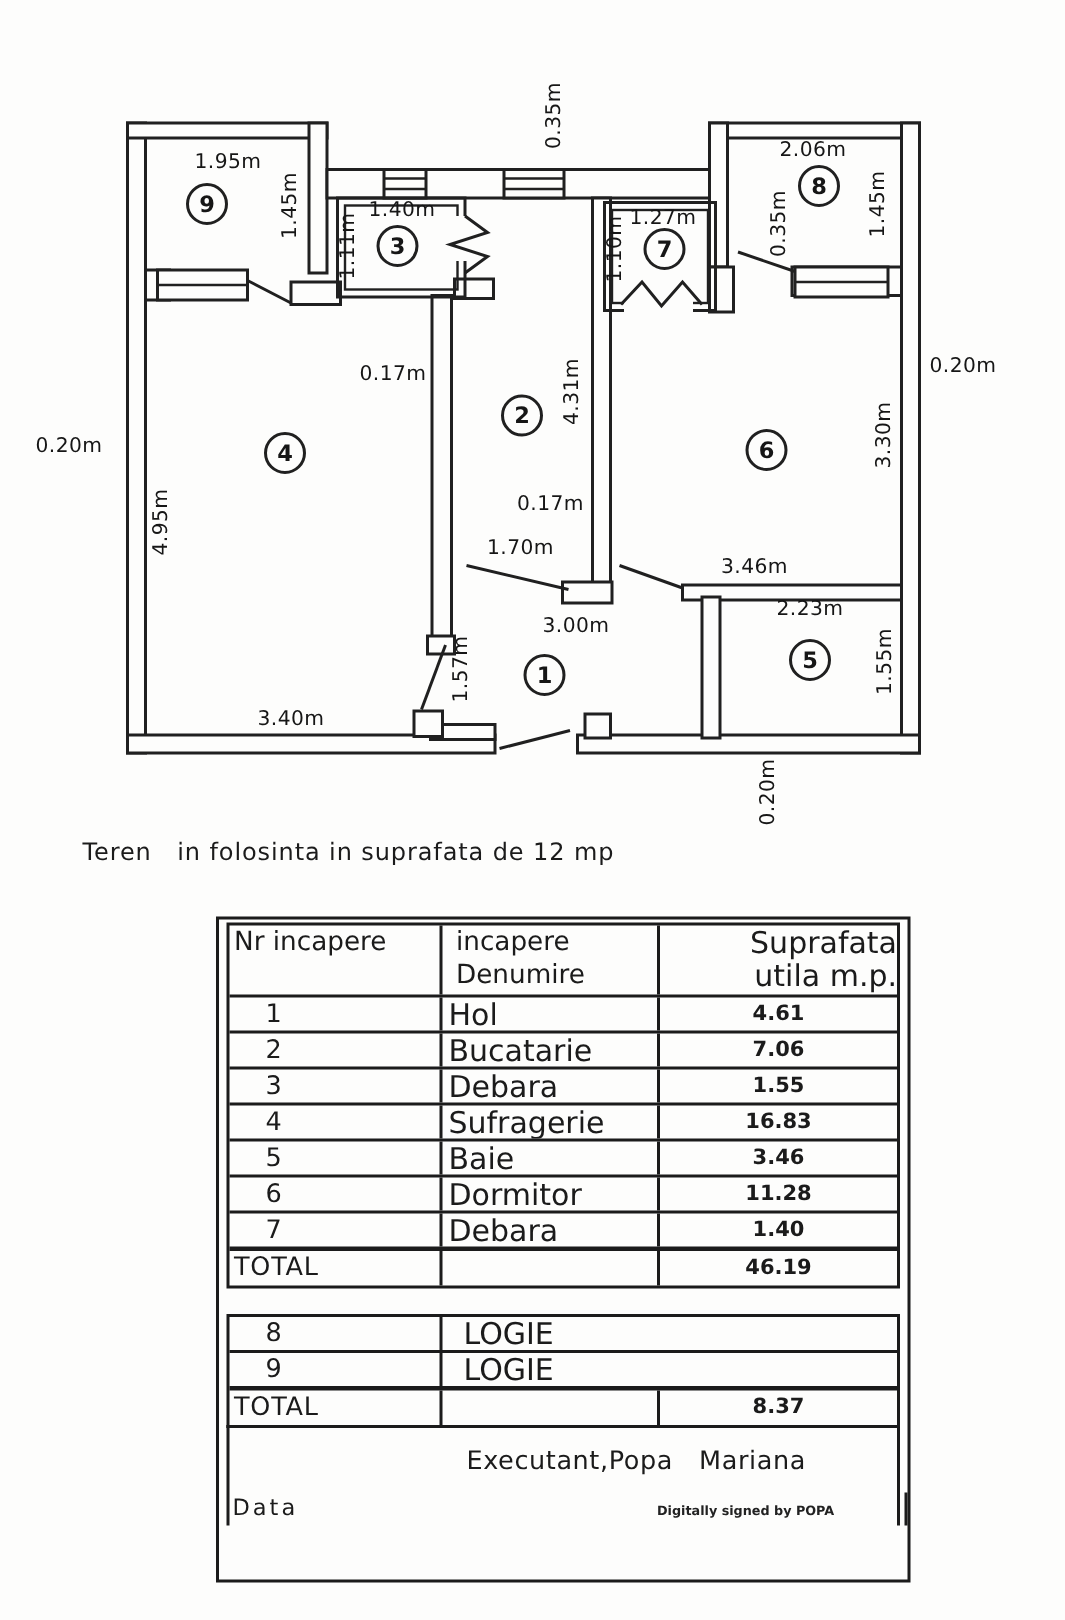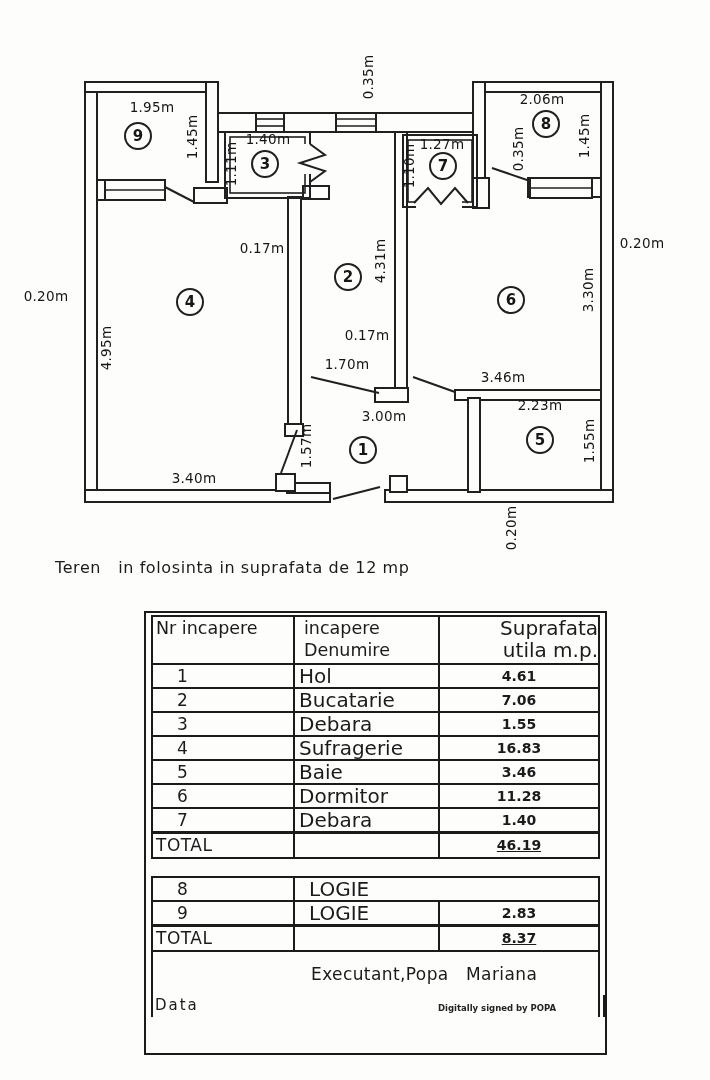--- a/index.html
+++ b/index.html
@@ -29,21 +29,21 @@
   .drow .c1{font-size:17px;padding-left:24px;}
   .drow .c2{font-size:20px;padding-left:4px;}
   .drow .c2.ind{padding-left:14px;}
   .drow .c3{font-size:14px;font-weight:bold;text-align:center;}
   .thead{height:46px;}
   .thead .h1{font-size:17.5px;padding:1px 0 0 3px;}
   .thead .h2{font-size:17.5px;line-height:22px;padding-left:9px;}
   .thead .h3{font-size:20px;line-height:22px;text-align:right;margin-left:48px;}
   .totrow{height:23px;line-height:23px;border-top:3px solid #1b1b1b;}
   .totrow .c1{font-size:17px;padding-left:3px;letter-spacing:.5px;}
-  .totrow .c3{font-size:14px;font-weight:bold;text-align:center;text-decoration:underline;}
+  .totrow .c3{font-size:14px;font-weight:bold;text-align:center;}
   .gap{height:17px;}
   .sum{margin-top:-2px;height:60px;box-sizing:border-box;padding:10px 0 0 44px;}
   .sum div{font-size:14.5px;line-height:18px;letter-spacing:.4px;white-space:pre;}
   .foot{margin-top:-2px;height:67px;box-sizing:border-box;position:relative;border-bottom:none;}
   .exec{position:absolute;top:12px;left:158px;font-size:17px;letter-spacing:.4px;white-space:pre;}
   .datal{position:absolute;bottom:3px;left:2px;font-size:15px;letter-spacing:2px;}
   .sig{position:absolute;bottom:4px;left:285px;font-size:8.5px;font-weight:bold;color:#222;}
   .sigline{position:absolute;bottom:0;left:450px;width:2px;height:22px;background:#1b1b1b;}
 </style>
 </head>
@@ -247,21 +247,20 @@
 
     <div class="sec">
       <div id="rows2" style="margin-top:-2px;">
           <div class="trow drow">
             <div class="c1">8</div>
             <div class="c2 ind">LOGIE</div>
           </div>
           <div class="trow drow">
             <div class="c1">9</div>
             <div class="c2 ind">LOGIE</div>
-            <div class="c3">2.83</div>
           </div>
         </div>
       <div class="trow totrow">
         <div class="c1">TOTAL</div>
         <div class="c2"></div>
         <div class="c3">8.37</div>
       </div>
     </div>
 
 

